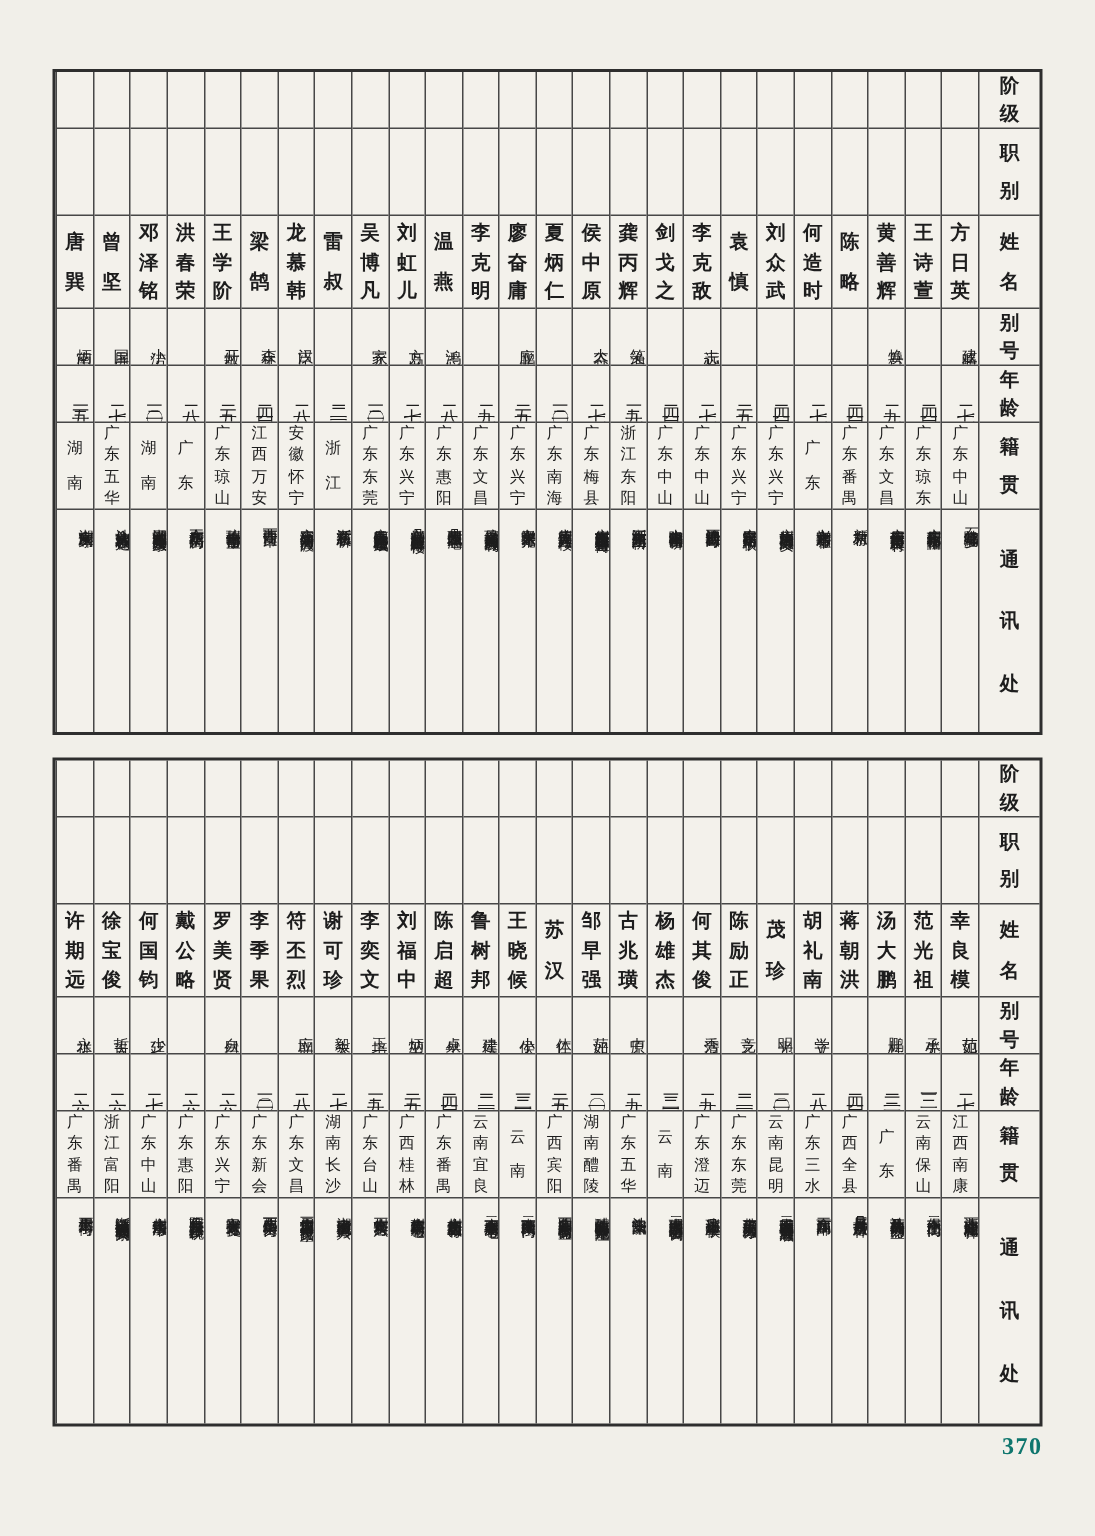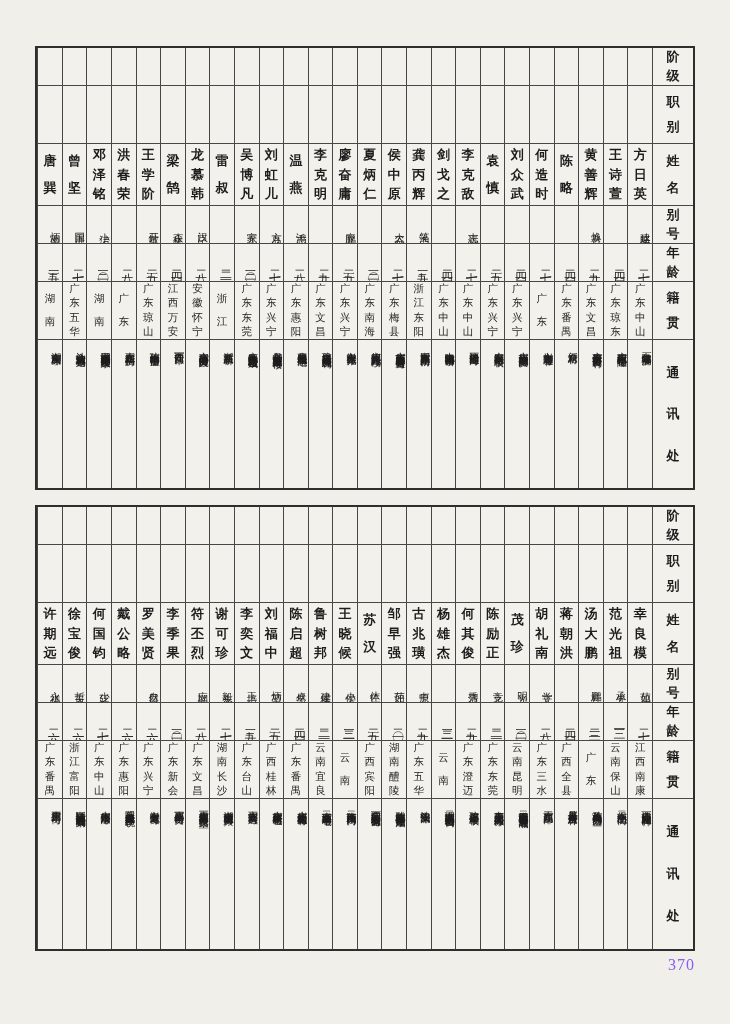--- a/index.html
+++ b/index.html
@@ -38,21 +38,21 @@
   }
   .hdr  { font-size:13px; font-weight:bold; letter-spacing:0; }
   .name-cell   { font-size:13px; font-weight:bold; }
   .origin-cell { font-size:10.5px; }
   .alias-cell  { font-size:10.5px; text-align:center; letter-spacing:2px; padding-top:2px; }
   .age-cell    { font-size:12px;  text-align:center; letter-spacing:2px; }
   .addr-cell   { font-size:10px; line-height:11.5px; letter-spacing:0.5px;
                  padding:4px 0 2px 0; text-align:start; }
   .pageno {
     position:absolute; top:956px; right:35px;
-    font-size:16px; letter-spacing:1px; color:#8b5cf6;
+    font-size:16px; letter-spacing:1px; color:#0f766e;font-weight:bold;
   }
 </style>
 </head>
 <body>
 
 <div class="page">
 
   <div class="table-wrap" id="table-1">
     <div class="cols">
         <div class="col">

